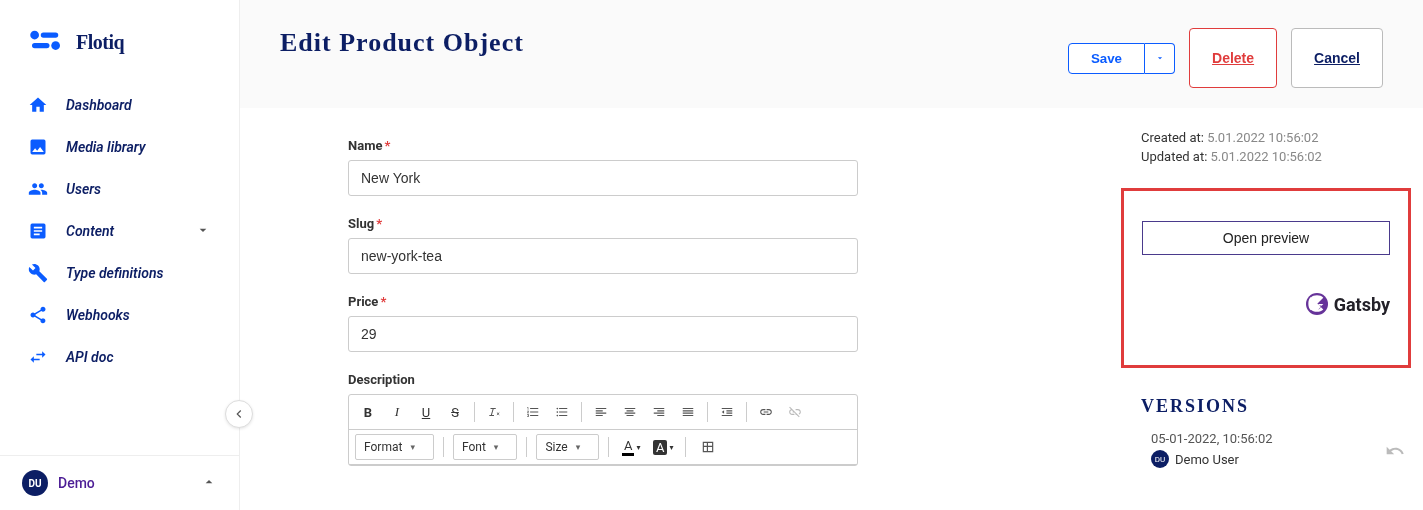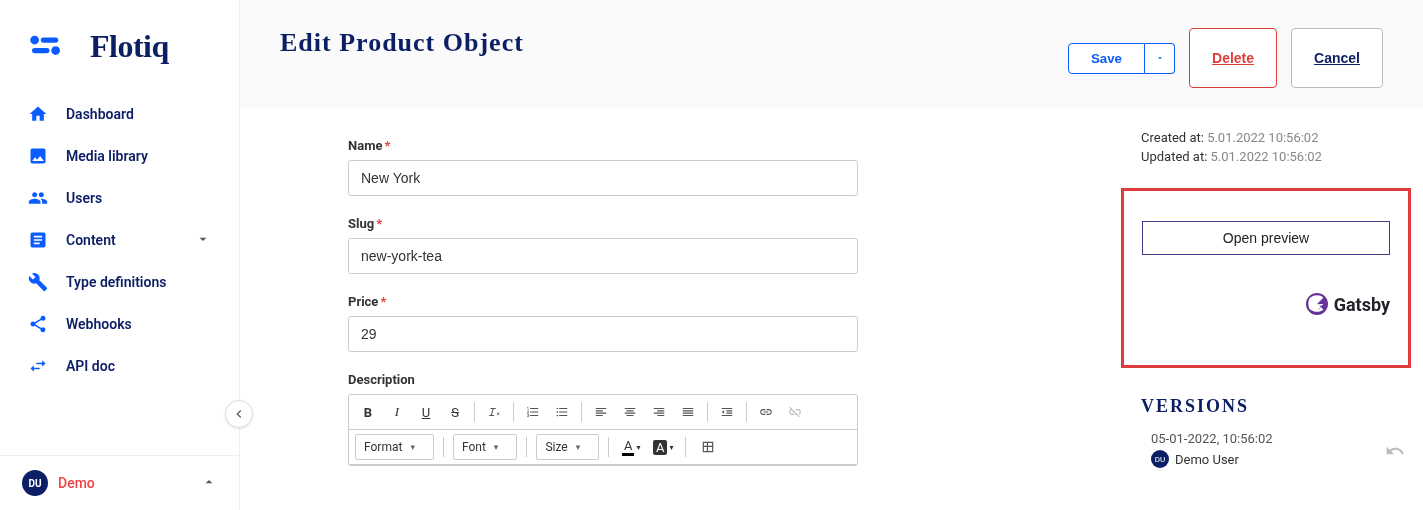--- a/index.html
+++ b/index.html
@@ -1,30 +1,30 @@
 <!DOCTYPE html>
 <html><head>
 <meta charset="utf-8">
 <style>
 * { box-sizing: border-box; margin: 0; padding: 0; }
 body { font-family: -apple-system, BlinkMacSystemFont, "Segoe UI", Roboto, sans-serif; font-size: 14px; color: #333; background: #fff; overflow: hidden; }
 .app { display: flex; width: 1423px; height: 510px; }
 .sidebar { width: 240px; background: #fff; display: flex; flex-direction: column; border-right: 1px solid #eee; position: relative; }
 .logo { display: flex; align-items: center; padding: 28px 28px 18px 28px; }
 .logo svg { width: 36px; height: 28px; }
-.logo-text { font-family: Georgia, serif; font-size: 32px; font-weight: 700; color: #0c1e64; margin-left: 26px; letter-spacing: -0.5px; }
+.logo-text { font-family: Georgia, serif; font-size: 20px; font-weight: 700; color: #0c1e64; margin-left: 12px; letter-spacing: -0.5px; }
 .nav { flex: 1; padding-top: 10px; }
-.nav-item { display: flex; align-items: center; padding: 11px 28px; cursor: pointer; color: #0c1e64; font-weight: 600; }
+.nav-item { display: flex; align-items: center; padding: 11px 28px; cursor: pointer; color: #0c1e64; font-weight: 600; font-style: italic; }
 .nav-icon { width: 20px; height: 20px; margin-right: 18px; display: inline-flex; align-items: center; justify-content: center; }
 .nav-icon svg { width: 20px; height: 20px; fill: #0b5cff; }
 .nav-chevron { margin-left: auto; }
 .nav-chevron svg { width: 16px; height: 16px; fill: #555; }
 .sidebar-footer { border-top: 1px solid #eee; padding: 14px 22px; display: flex; align-items: center; cursor: pointer; }
 .avatar { width: 26px; height: 26px; border-radius: 50%; background: #0c1e64; color: #fff; display: inline-flex; align-items: center; justify-content: center; font-size: 10px; font-weight: 700; margin-right: 10px; }
-.user-name { color: #ef4444; font-weight: 500; }
+.user-name { color: #4c1d95; font-weight: 500; }
 .sidebar-footer .nav-chevron svg { transform: rotate(180deg); }
 .collapse-btn { position: absolute; right: -14px; top: 400px; width: 28px; height: 28px; border-radius: 50%; background: #fff; border: 1px solid #ddd; display: flex; align-items: center; justify-content: center; cursor: pointer; box-shadow: 0 1px 3px rgba(0,0,0,0.1); }
 .collapse-btn svg { width: 14px; height: 14px; fill: #555; }
 
 .main { flex: 1; display: flex; flex-direction: column; background: #fafafa; overflow: hidden; }
 .header { padding: 28px 40px 20px 40px; background: #fafafa; display: flex; align-items: flex-start; }
 .head-left { flex: 1; }
 .breadcrumb { font-size: 13px; margin-bottom: 8px; }
 .breadcrumb a { color: #0b5cff; text-decoration: none; }
 .breadcrumb .sep { color: #999; margin: 0 6px; }

